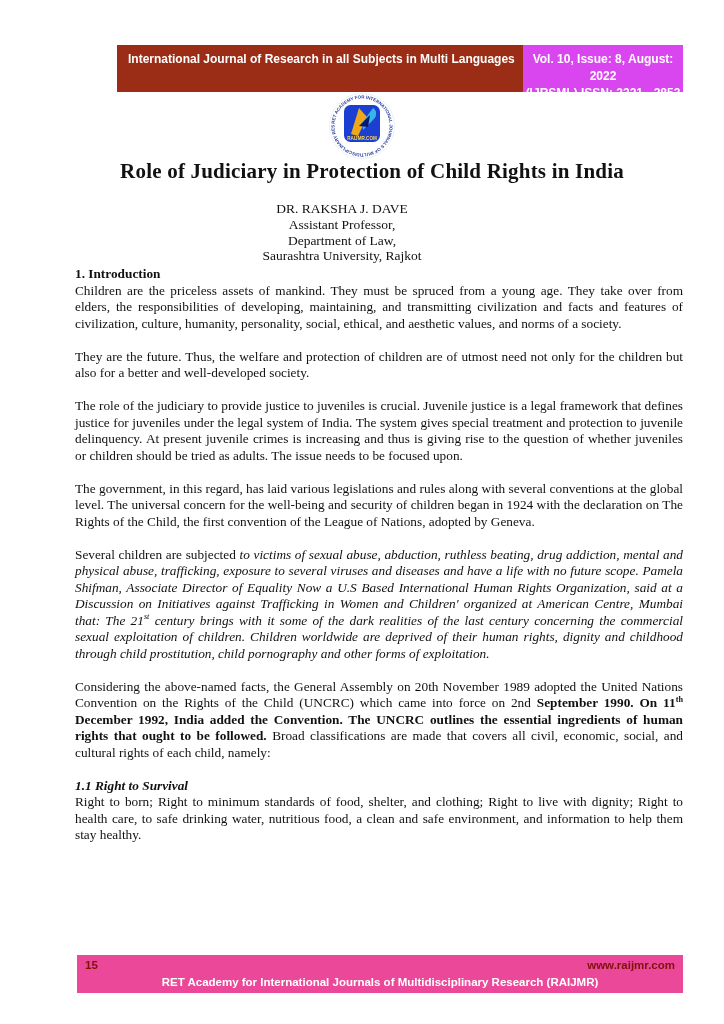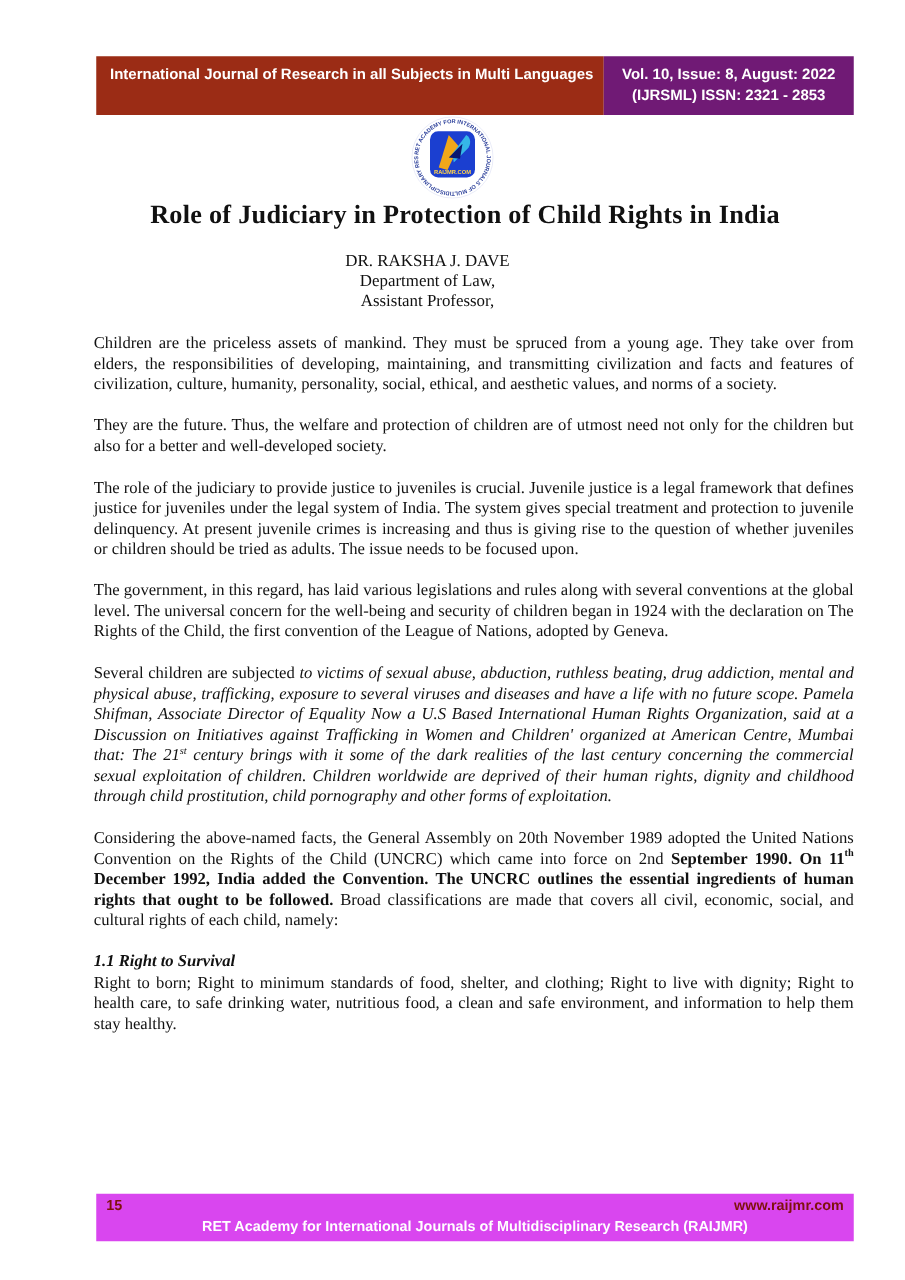--- a/index.html
+++ b/index.html
@@ -6,21 +6,21 @@
   body{
     width:724px;height:1024px;background:#ffffff;position:relative;
     font-family:"Liberation Serif", serif;color:#111;
     -webkit-font-smoothing:antialiased;
   }
   
   .banner{
     position:absolute;left:77px;top:45px;width:606px;height:47px;display:flex;
     font-family:"Liberation Sans", sans-serif;font-weight:bold;font-size:12px;color:#fff;
   }
-  .banner-left{width:406px;box-sizing:border-box;padding:6px 6px 0 11px;line-height:17px;}
+  .banner-left{width:406px;box-sizing:border-box;padding:6px 6px 0 11px;line-height:17px;margin-left:40px;}
   .banner-right{flex:1;box-sizing:border-box;text-align:center;padding-top:6px;line-height:17px;}
   
   .logo-wrap{position:absolute;left:329px;top:93px;width:66px;height:66px;}
   
   .paper-title{
     position:absolute;left:0;top:159px;width:724px;text-align:center;
     font-size:21px;font-weight:bold;letter-spacing:.2px;padding-left:10px;
   }
   .author-block{
     position:absolute;left:0;top:201px;width:684px;text-align:center;
@@ -49,21 +49,21 @@
   .footer-url{margin-left:auto;}
   .footer-row2{text-align:center;line-height:17px;}
 </style>
 </head>
 <body>
 
 <div class="banner">
   <div class="banner-left" style="background-color: rgb(155, 44, 21);">
     <div>International Journal of Research in all Subjects in Multi Languages</div>
   </div>
-  <div class="banner-right" style="background-color: #701a75;">
+  <div class="banner-right" style="background-color: #d946ef;">
     <div>Vol. 10, Issue: 8, August: 2022</div>
     <div>(IJRSML) ISSN: 2321 - 2853</div>
   </div>
 </div>
 
 <div class="logo-wrap">
   <svg width="66" height="66" viewBox="0 0 66 66">
     <circle cx="33" cy="33" r="32.5" fill="#ffffff" stroke="#e3e6f5" stroke-width="0.6"></circle>
     <path id="ringpath" d="M 33,33 m -27.5,0 a 27.5,27.5 0 1,1 55,0 a 27.5,27.5 0 1,1 -55,0" fill="none"></path>
     <text font-size="4.5" font-family="Liberation Sans, sans-serif" font-weight="bold" fill="#2B3F9A">
@@ -73,34 +73,36 @@
     <polygon points="22,41 30,15 38,24 29,43" fill="#F0A81A"></polygon>
     <path d="M33,30 L44,15 C48,17 48,23 45,26 L34,37 Z" fill="#35B6E8"></path>
     <path d="M30,33 L41,22 L39,34 Z" fill="#0a1670"></path>
     <text x="33" y="46.5" text-anchor="middle" font-size="4.6" font-family="Liberation Sans, sans-serif" font-weight="bold" fill="#FFD24A">RAIJMR.COM</text>
   </svg>
 </div>
 
 <div class="paper-title">Role of Judiciary in Protection of Child Rights in India</div>
 <div class="author-block">
   <div>DR. RAKSHA J. DAVE</div>
+  <div>Assistant Professor,</div>
   <div>Department of Law,</div>
-  <div>Assistant Professor,</div>
+  <div>Saurashtra University, Rajkot</div>
 </div>
 
 <div class="article-body">
+    <div class="block h1b"><span>1. Introduction</span></div>
     <div class="block p"><span>Children are the priceless assets of mankind. They must be spruced from a young age. They take over from elders, the responsibilities of developing, maintaining, and transmitting civilization and facts and features of civilization, culture, humanity, personality, social, ethical, and aesthetic values, and norms of a society.</span></div>
     <div class="block p"><span>They are the future. Thus, the welfare and protection of children are of utmost need not only for the children but also for a better and well-developed society.</span></div>
     <div class="block p"><span>The role of the judiciary to provide justice to juveniles is crucial. Juvenile justice is a legal framework that defines justice for juveniles under the legal system of India. The system gives special treatment and protection to juvenile delinquency. At present juvenile crimes is increasing and thus is giving rise to the question of whether juveniles or children should be tried as adults. The issue needs to be focused upon.</span></div>
     <div class="block p"><span>The government, in this regard, has laid various legislations and rules along with several conventions at the global level. The universal concern for the well-being and security of children began in 1924 with the declaration on The Rights of the Child, the first convention of the League of Nations, adopted by Geneva.</span></div>
     <div class="block p"><span>Several children are subjected </span><span class="i">to victims of sexual abuse, abduction, ruthless beating, drug addiction, mental and physical abuse, trafficking, exposure to several viruses and diseases and have a life with no future scope. Pamela Shifman, Associate Director of Equality Now a U.S Based International Human Rights Organization, said at a Discussion on Initiatives against Trafficking in Women and Children' organized at American Centre, Mumbai that: The 21</span><sup class="i">st</sup><span class="i"> century brings with it some of the dark realities of the last century concerning the commercial sexual exploitation of children. Children worldwide are deprived of their human rights, dignity and childhood through child prostitution, child pornography and other forms of exploitation.</span></div>
     <div class="block p"><span>Considering the above-named facts, the General Assembly on 20th November 1989 adopted the United Nations Convention on the Rights of the Child (UNCRC) which came into force on 2nd </span><span class="b">September 1990. On 11</span><sup class="b">th</sup><span class="b"> December 1992, India added the Convention. The UNCRC outlines the essential ingredients of human rights that ought to be followed.</span><span> Broad classifications are made that covers all civil, economic, social, and cultural rights of each child, namely:</span></div>
     <div class="block hbi"><span>1.1 Right to Survival</span></div>
     <div class="block p"><span>Right to born; Right to minimum standards of food, shelter, and clothing; Right to live with dignity; Right to health care, to safe drinking water, nutritious food, a clean and safe environment, and information to help them stay healthy.</span></div>
   </div>
 
-<div class="footer-banner" style="background-color: #d946ef;">
+<div class="footer-banner" style="background-color: #ec4899;">
   <div class="footer-row1">
     <span class="footer-pageno" style="color: rgb(126, 18, 12);">15</span>
     <span class="footer-url" style="color: rgb(126, 18, 12);">www.raijmr.com</span>
   </div>
   <div class="footer-row2">RET Academy for International Journals of Multidisciplinary Research (RAIJMR)</div>
 </div>
 
 </body></html>

